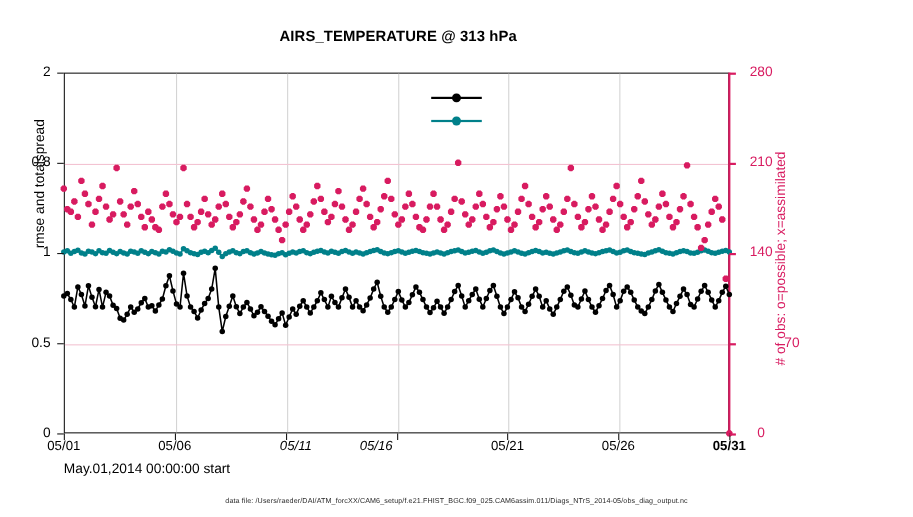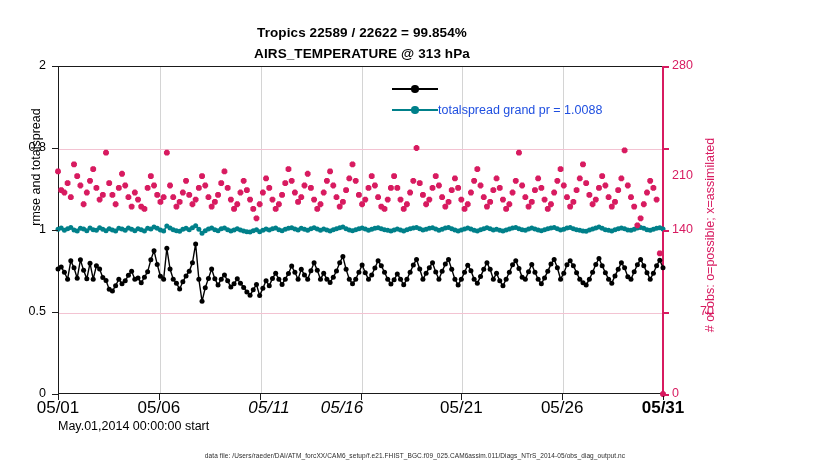--- a/index.html
+++ b/index.html
@@ -18,23 +18,23 @@
 
   
   #right-spine{position:absolute;left:662px;top:66px;width:1.6px;height:328px;background:#d81b60;}
 
   
   .tick-x{position:absolute;top:394px;width:1px;height:6px;background:#1a1a1a;}
   .tick-yl{position:absolute;left:52px;width:6px;height:1px;background:#1a1a1a;}
   .tick-yr{position:absolute;left:663px;width:6px;height:1.6px;background:#d81b60;}
 
   
-  .lab-x{position:absolute;top:398px;font-size:17px;text-align:center;width:60px;}
+  .lab-x{position:absolute;top:398px;font-size:12px;text-align:center;width:60px;}
   .lab-yl{position:absolute;font-size:12.5px;text-align:right;width:44px;}
-  .lab-yr{position:absolute;left:672px;font-size:12.5px;text-align:left;width:40px;color:#d81b60;}
+  .lab-yr{position:absolute;left:672px;font-size:12.5px;text-align:center;width:40px;color:#d81b60;}
 
   
   #ylabel-left{position:absolute;left:-94px;top:160px;width:260px;text-align:center;
                font-size:12.5px;transform:rotate(-90deg);}
   #ylabel-right{position:absolute;left:545px;top:228px;width:330px;text-align:center;
                 font-size:12.5px;color:#d81b60;transform:rotate(-90deg);}
   #xlabel{position:absolute;left:58px;top:419px;width:605px;text-align:left;font-size:12.5px;}
 
   
   #footer{position:absolute;left:0;top:452px;width:830px;text-align:center;
@@ -48,21 +48,20 @@
   .leg-sym .mk{position:absolute;top:2.5px;left:19px;width:7.5px;height:7.5px;border-radius:50%;}
   .leg-txt{font-size:12.5px;color:#1f4fe0;white-space:nowrap;}
 
   
   svg.series{position:absolute;left:58px;top:66px;overflow:visible;}
 </style>
 </head>
 <body>
 
 <div id="title-block">
-  <div>Tropics 22589 / 22622 = 99.854%</div>
   <div>AIRS_TEMPERATURE @ 313 hPa</div>
 </div>
 
 <div id="plot">
     <div class="gridline-v" style="left: 100.833px;"></div>
     <div class="gridline-v" style="left: 201.667px;"></div>
     <div class="gridline-v" style="left: 302.5px;"></div>
     <div class="gridline-v" style="left: 403.333px;"></div>
     <div class="gridline-v" style="left: 504.167px;"></div>
     <div class="gridline-h" style="top: 246px;"></div>
@@ -850,21 +849,20 @@
     <span class="leg-sym">
       <span class="ln" style="background:#000"></span>
         <span class="mk" style="background:#000"></span>
     </span>
   </div>
   <div class="leg-row">
     <span class="leg-sym">
       <span class="ln" style="background:#00808a"></span>
         <span class="mk" style="background:#00808a"></span>
     </span>
-    <span class="leg-txt">totalspread grand pr = 1.0088</span>
   </div>
 </div>
 
 <div id="footer">data file: /Users/raeder/DAI/ATM_forcXX/CAM6_setup/f.e21.FHIST_BGC.f09_025.CAM6assim.011/Diags_NTrS_2014-05/obs_diag_output.nc</div>
 
 <div id="ticks">
     <div class="tick-x" style="left: 58px;"></div>
     <div class="lab-x" style="left: 28px;">05/01</div>
     <div class="tick-x" style="left: 158.833px;"></div>
     <div class="lab-x" style="left: 128.833px;">05/06</div>
@@ -888,16 +886,16 @@
     <div class="lab-yl" style="top: 140px; left: 2px;">0.8</div>
     <div class="tick-yl" style="top: 66px;"></div>
     <div class="lab-yl" style="top: 58px; left: 2px;">2</div>
     <div class="tick-yr" style="top: 394px;"></div>
     <div class="lab-yr" style="top: 386px;">0</div>
     <div class="tick-yr" style="top: 312px;"></div>
     <div class="lab-yr" style="top: 304px; margin-left: 28px;">70</div>
     <div class="tick-yr" style="top: 230px;"></div>
     <div class="lab-yr" style="top: 222px;">140</div>
     <div class="tick-yr" style="top: 148px;"></div>
-    <div class="lab-yr" style="top: 140px; margin-top: 28px;">210</div>
+    <div class="lab-yr" style="top: 140px;">210</div>
     <div class="tick-yr" style="top: 66px;"></div>
     <div class="lab-yr" style="top: 58px;">280</div>
   </div>
 
 </body></html>

